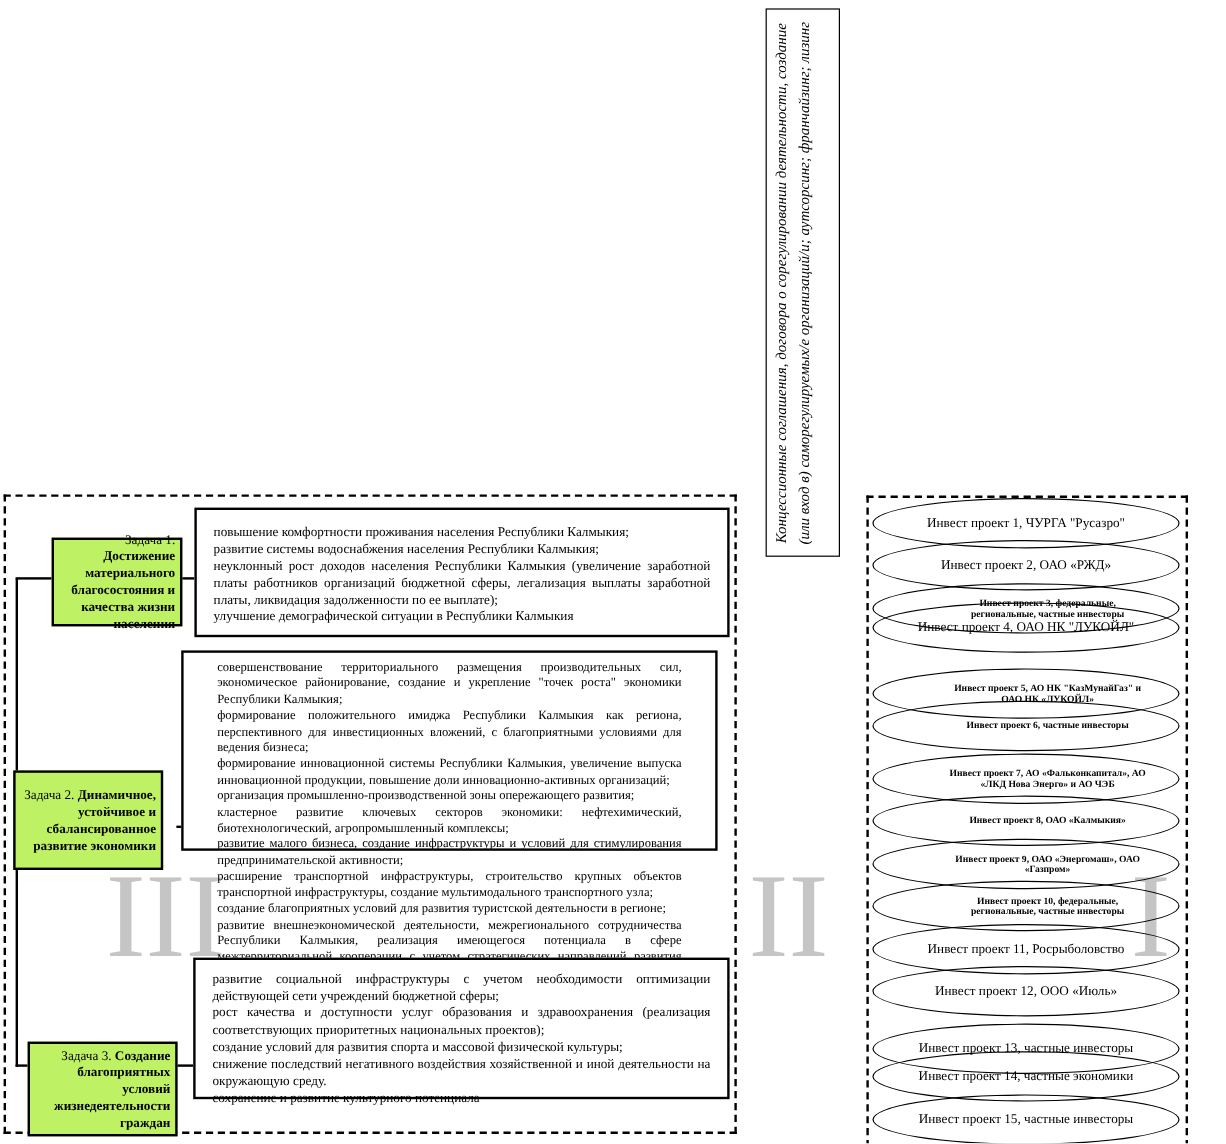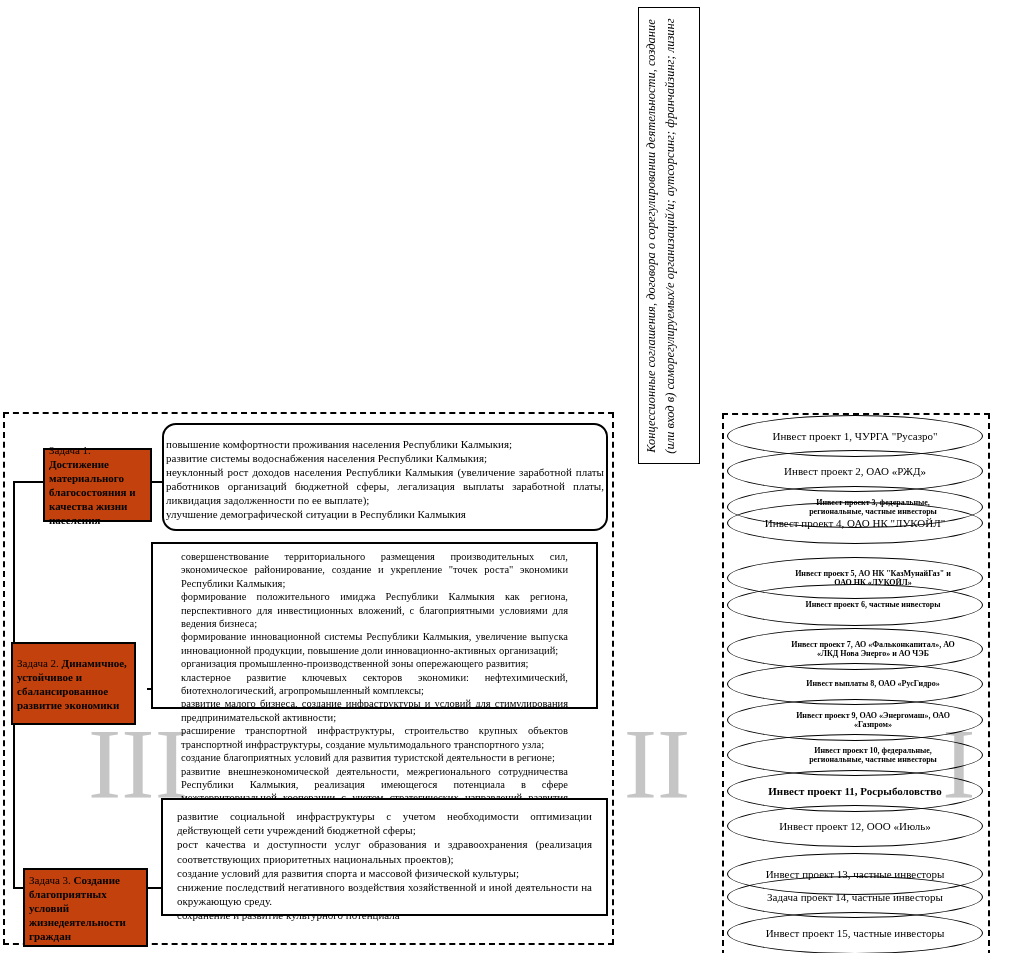--- a/index.html
+++ b/index.html
@@ -9,29 +9,29 @@
   
   .banner{left:638px;top:7px;width:60px;height:455px;border:1px solid #000;}
   .banner-text{position:absolute;left:50%;top:50%;width:445px;height:54px;
     transform:translate(-50%,-50%) rotate(-90deg);
     font-style:italic;font-size:12.5px;line-height:1.55;text-align:center;white-space:pre-line;}
   
   .frame{border:2px dashed #000;background:transparent;}
   .frame-left{left:3px;top:412px;width:607px;height:529px;}
   .frame-right{left:722px;top:413px;width:264px;height:539px;}
   
-  .taskbox{border:2px solid #000;background:#c2410c;display:flex;align-items:center;justify-content:center;
-    text-align:left;font-size:11px;line-height:14px;padding:2px 4px;box-sizing:border-box;z-index:2;}
+  .taskbox{border:2px solid #000;background:#bef264;display:flex;align-items:center;justify-content:center;
+    text-align:right;font-size:11px;line-height:14px;padding:2px 4px;box-sizing:border-box;z-index:2;}
   .task1{left:43px;top:448px;width:109px;height:74px;}
   .task2{left:11px;top:642px;width:125px;height:83px;}
   .task3{left:23px;top:868px;width:125px;height:79px;}
   .taskbox b{font-weight:bold;}
   
   .textbox{border:2px solid #000;background:#fff;box-sizing:border-box;z-index:2;}
-  .textbox1{left:162px;top:423px;width:446px;height:108px;padding:12px 2px;border-radius:14px;}
+  .textbox1{left:162px;top:423px;width:446px;height:108px;padding:12px 14px;}
   .textbox2{left:151px;top:542px;width:447px;height:167px;padding:6px 28px;}
   .textbox3{left:161px;top:798px;width:447px;height:118px;padding:9px 14px;}
   .textbox-content{white-space:pre-line;text-align:justify;}
   .textbox1 .textbox-content{font-size:11px;line-height:14px;}
   .textbox2 .textbox-content{font-size:10.5px;line-height:13.4px;}
   .textbox3 .textbox-content{font-size:11px;line-height:14.2px;}
   
   .line{background:#000;z-index:1;}
   
   .ellipse{left:727px;width:256px;height:42px;border:1px solid #000;border-radius:50%;
@@ -122,37 +122,37 @@
   <div class="abs ellipse small" style="top:557px;">
       <span class="lbl">Инвест проект 5, АО НК "КазМунайГаз" и ОАО НК «ЛУКОЙЛ»</span>
     </div>
   <div class="abs ellipse small" style="top:584px;align-items:center;">
       <span class="lbl">Инвест проект 6, частные инвесторы</span>
     </div>
   <div class="abs ellipse small" style="top:628px;">
       <span class="lbl">Инвест проект 7, АО «Фальконкапитал», АО «ЛКД Нова Энерго» и АО ЧЭБ</span>
     </div>
   <div class="abs ellipse small" style="top:663px;">
-      <span class="lbl">Инвест выплаты 8, ОАО «РусГидро»</span>
+      <span class="lbl">Инвест проект 8, ОАО «Калмыкия»</span>
     </div>
   <div class="abs ellipse small" style="top:699px;justify-content:center;">
       <span class="lbl">Инвест проект 9, ОАО «Энергомаш», ОАО «Газпром»</span>
     </div>
   <div class="abs ellipse small" style="top:734px;">
       <span class="lbl">Инвест проект 10, федеральные, региональные, частные инвесторы</span>
     </div>
-  <div class="abs ellipse" style="top:770px;font-weight:bold;">
+  <div class="abs ellipse" style="top:770px;">
       <span class="lbl">Инвест проект 11, Росрыболовство</span>
     </div>
   <div class="abs ellipse" style="top:805px;">
       <span class="lbl">Инвест проект 12, ООО «Июль»</span>
     </div>
   <div class="abs ellipse" style="top:853px;">
       <span class="lbl">Инвест проект 13, частные инвесторы</span>
     </div>
   <div class="abs ellipse" style="top:876px;">
-      <span class="lbl">Задача проект 14, частные инвесторы</span>
+      <span class="lbl">Инвест проект 14, частные экономики</span>
     </div>
   <div class="abs ellipse" style="top:912px;align-items:center;">
       <span class="lbl">Инвест проект 15, частные инвесторы</span>
     </div>
 
 </div>
 
 </body></html>

